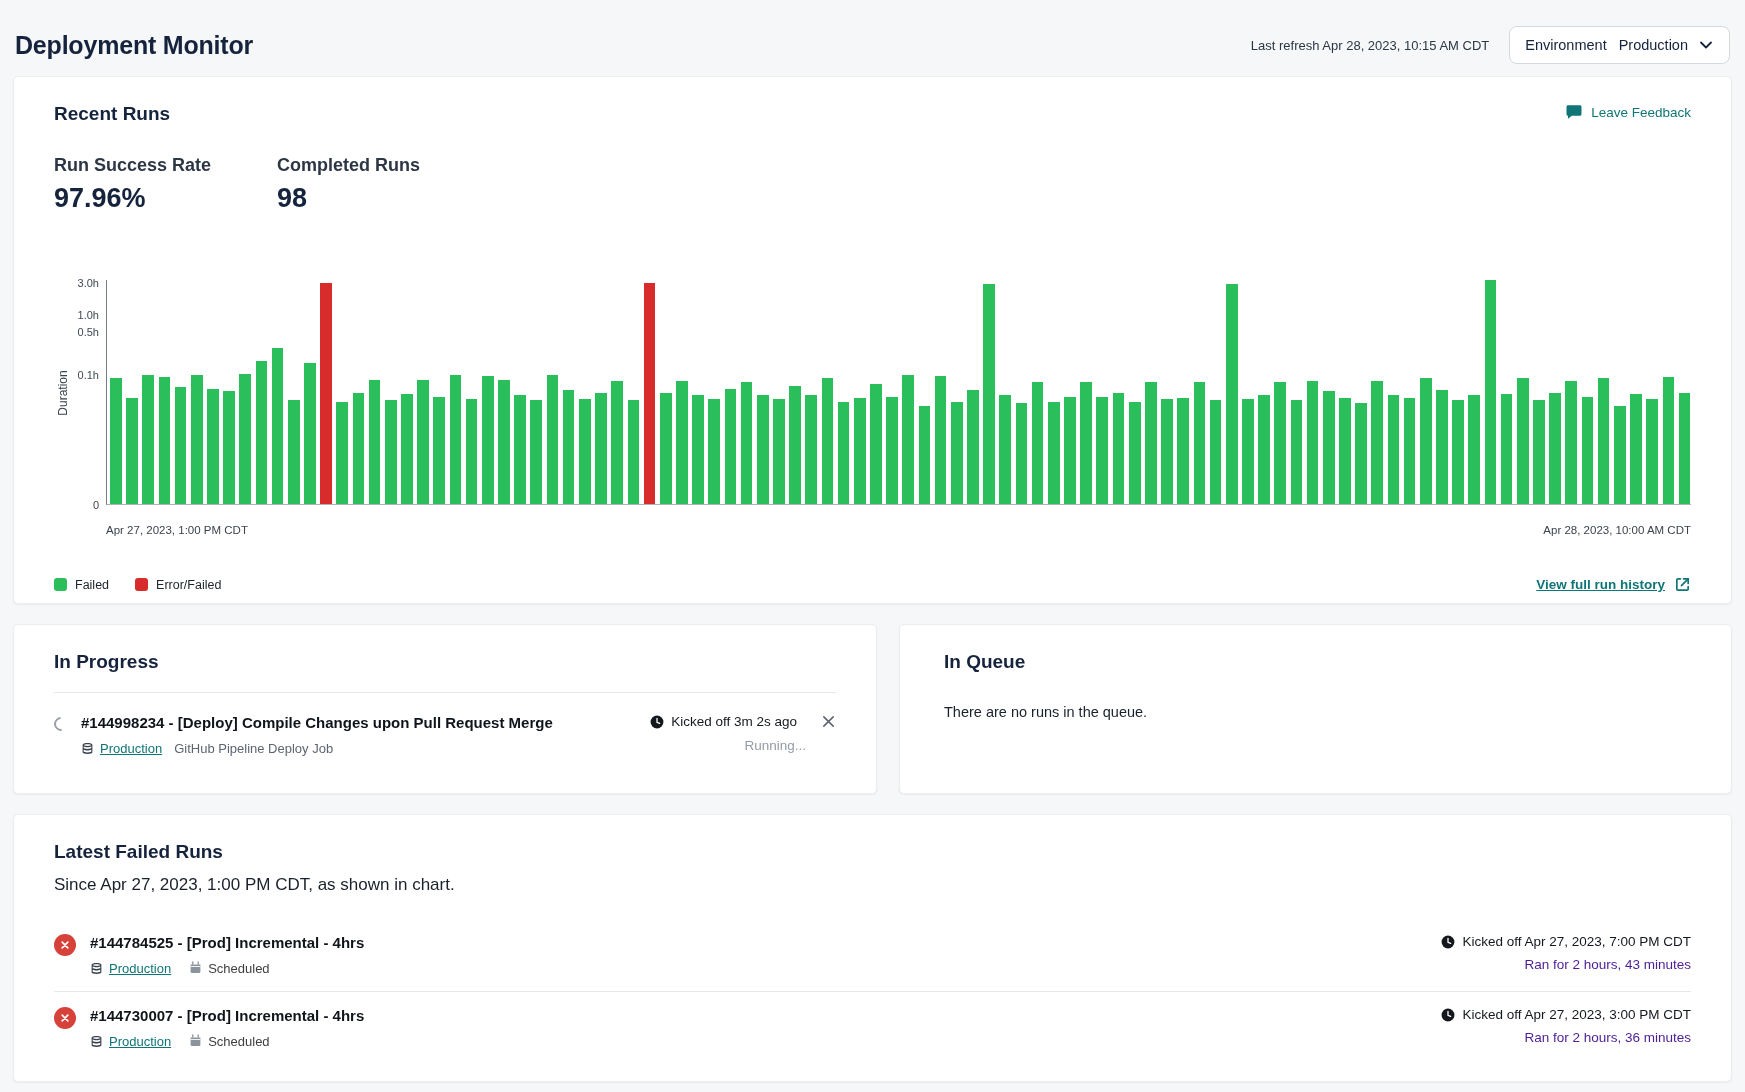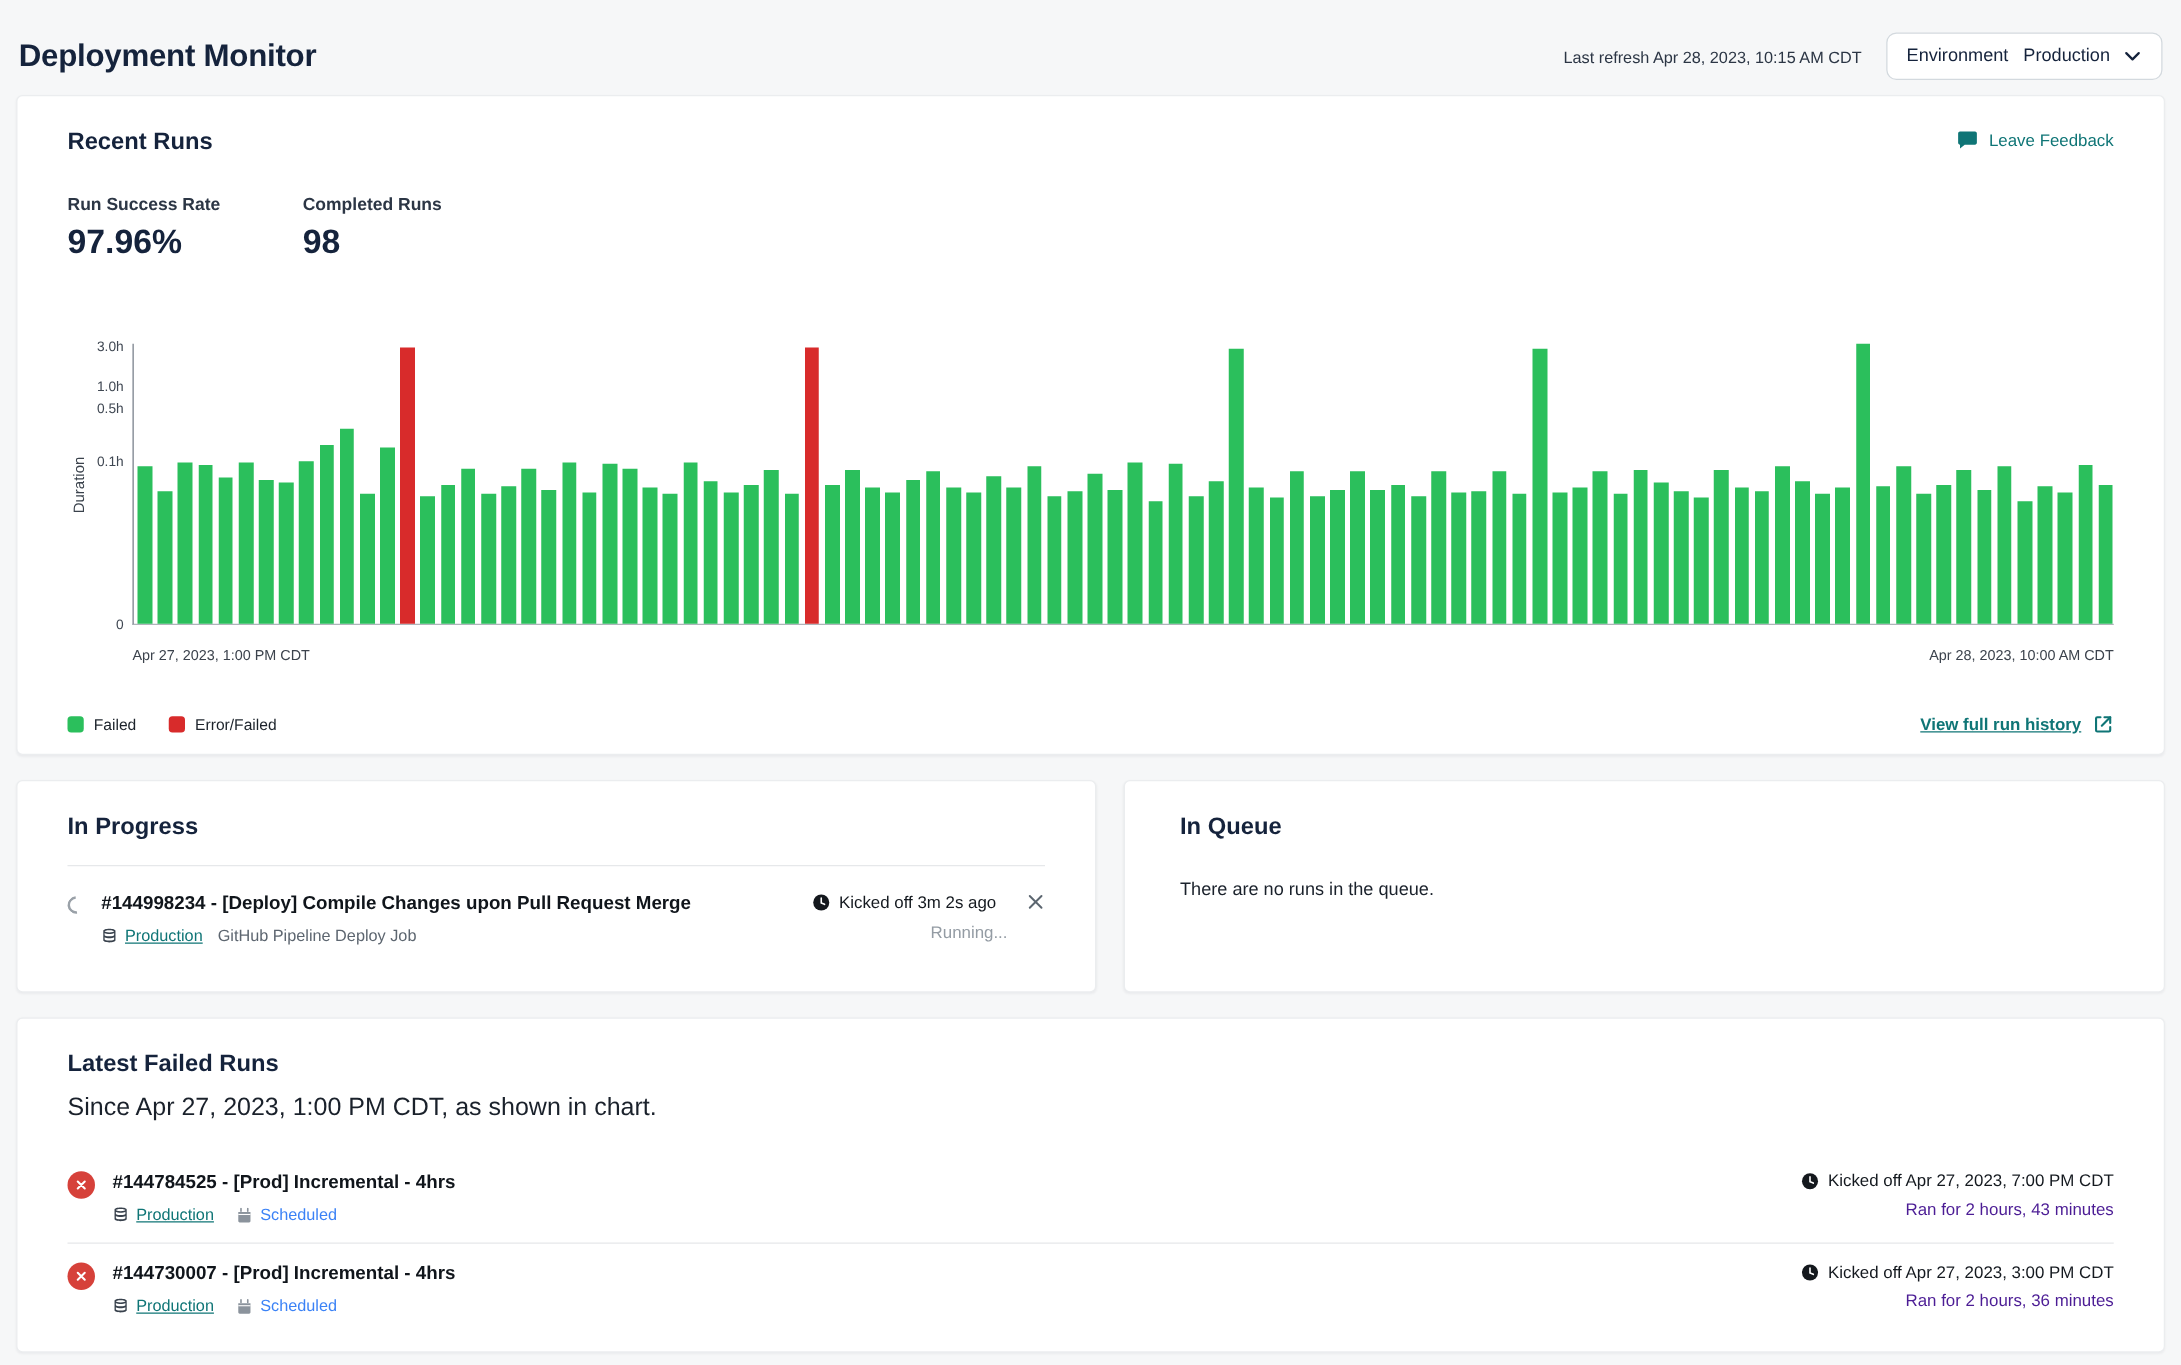--- a/index.html
+++ b/index.html
@@ -24,21 +24,21 @@
   
   .card { background:#fff; border:1px solid #ebedef; border-radius:5px;
           box-shadow:0 1px 2px rgba(22,29,37,.05); }
   .card-title { font-size:19px; font-weight:700; color:#15233c; margin:0; }
 
   
   .recent-runs { height:528px; padding:26px 40px 24px; margin-bottom:20px; }
   .rr-head { display:flex; align-items:flex-start; justify-content:space-between; }
   .feedback-link { display:flex; align-items:center; gap:8px; color:#0f7576; font-size:13.5px; cursor:pointer; }
   .stats { display:flex; gap:66px; margin-top:30px; }
-  .stat-label { font-size:14px; font-weight:700; color:#2c3645; }
+  .stat-label { font-size:18px; font-weight:700; color:#2c3645; }
   .stat-value { font-size:27px; font-weight:700; color:#15233c; margin-top:7px; }
 
   .chart { display:flex; margin-top:66px; }
   .y-axis { position:relative; width:52px; height:225px; }
   .y-axis-title { position:absolute; top:50%; left:2px; transform-origin:left top;
                   transform:rotate(-90deg) translate(-50%,0); font-size:12px; color:#3a424c; white-space:nowrap; }
   .ytick { position:absolute; right:7px; transform:translateY(50%); font-size:11px; color:#3f4752; }
   .chart-main { flex:1; display:flex; flex-direction:column;gap:12px; }
   .plot { position:relative; height:225px; border-left:1.5px solid #747d87; border-bottom:1.5px solid #afb4ba; }
   .bars { position:absolute; left:3px; right:0; top:0; bottom:0; display:flex; align-items:flex-end; gap:4.5px; }
@@ -62,31 +62,31 @@
   .run-row { display:flex; align-items:flex-start; margin-top:21px; }
   .spinner { width:14px; height:14px; border-radius:50%; border:2px solid #9aa1a8;
              border-right-color:transparent; border-bottom-color:transparent;
              transform:rotate(-50deg); margin-top:3px; flex:0 0 auto; }
   .run-main { margin-left:13px; flex:1; }
   .run-title { font-size:15px; font-weight:700; color:#10151b; }
   .run-meta { display:flex; align-items:center; margin-top:10px; }
   .env-link { display:flex; align-items:center; gap:6px; color:#0f7576; font-size:13px; cursor:pointer; }
   .env-link .env-text { text-decoration:underline; }
   .job-name { font-size:13px; color:#5d6670; margin-left:12px; }
-  .trigger { display:flex; align-items:flex-end; gap:6px; font-size:13px; color:#3b82f6; margin-left:18px; }
+  .trigger { display:flex; align-items:flex-start; gap:6px; font-size:13px; color:#404040; margin-left:18px; }
   .run-right { display:flex; flex-direction:column; align-items:flex-end; gap:9px; }
   .kick-line { display:flex; align-items:center; }
   .kicked { display:flex; align-items:center; gap:7px; font-size:13.5px; color:#14191f; }
   .close-btn { margin-left:24px; background:none; border:none; padding:0; cursor:pointer; line-height:0; }
   .running { font-size:13.5px; color:#949ca4; margin-right:30px; }
   .queue-text { font-size:14.5px; color:#1a212b; margin-top:31px; }
 
   
   .failed-card { height:268px; padding:26px 40px 17px; }
-  .failed-sub { font-size:20px; color:#1a212b; margin-top:12px; }
+  .failed-sub { font-size:17px; color:#1a212b; margin-top:12px; }
   .failed-row { display:flex; align-items:flex-start; padding:15px 0 15px; }
   .failed-row + .failed-row { border-top:1px solid #e6e8ea; }
   .failed-list { margin-top:24px; }
   .err-badge { width:22px; height:22px; border-radius:50%; background:#d6413a; display:flex;
                align-items:center; justify-content:center; flex:0 0 auto; margin-top:0; }
   .failed-main { margin-left:14px; }
   .failed-right { margin-left:auto; display:flex; flex-direction:column; align-items:flex-end; gap:8px; }
   .ran-for { font-size:13.5px; color:#4c1d95; }
 </style>
 </head>

